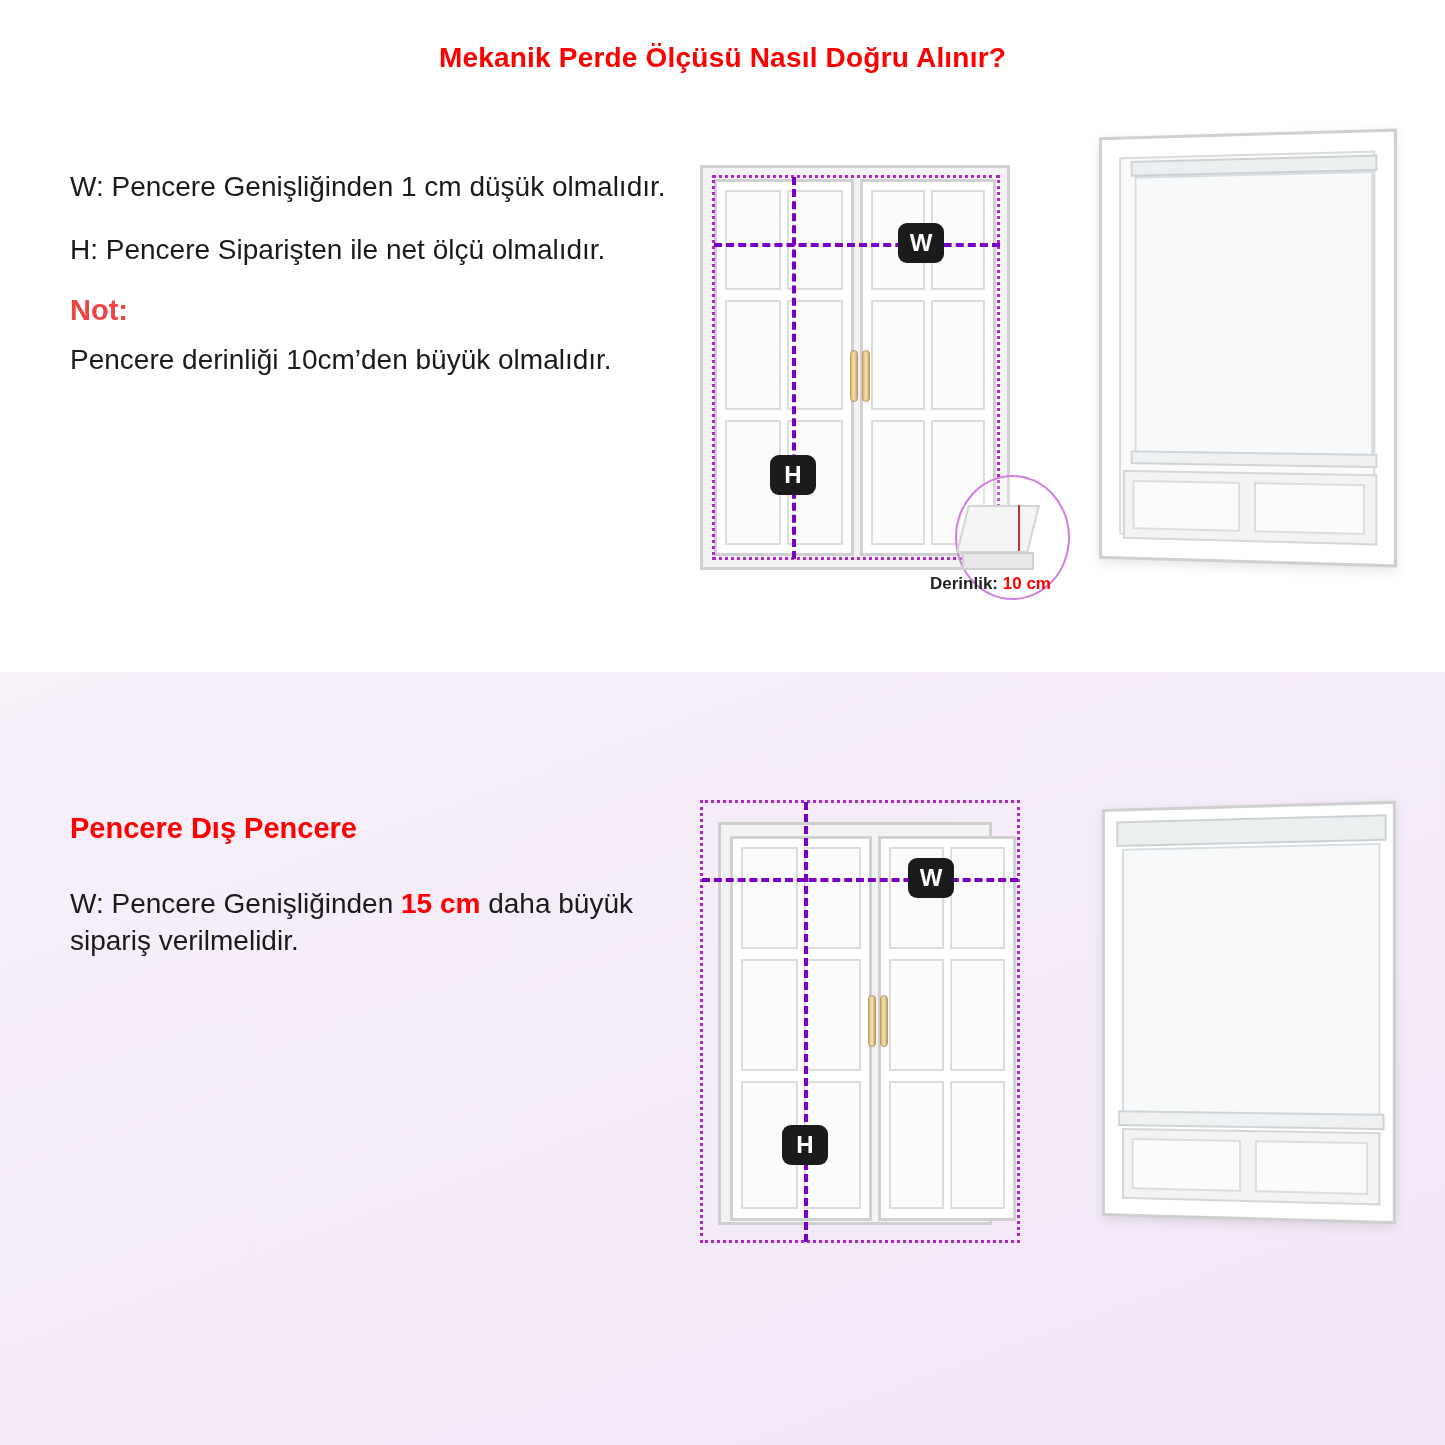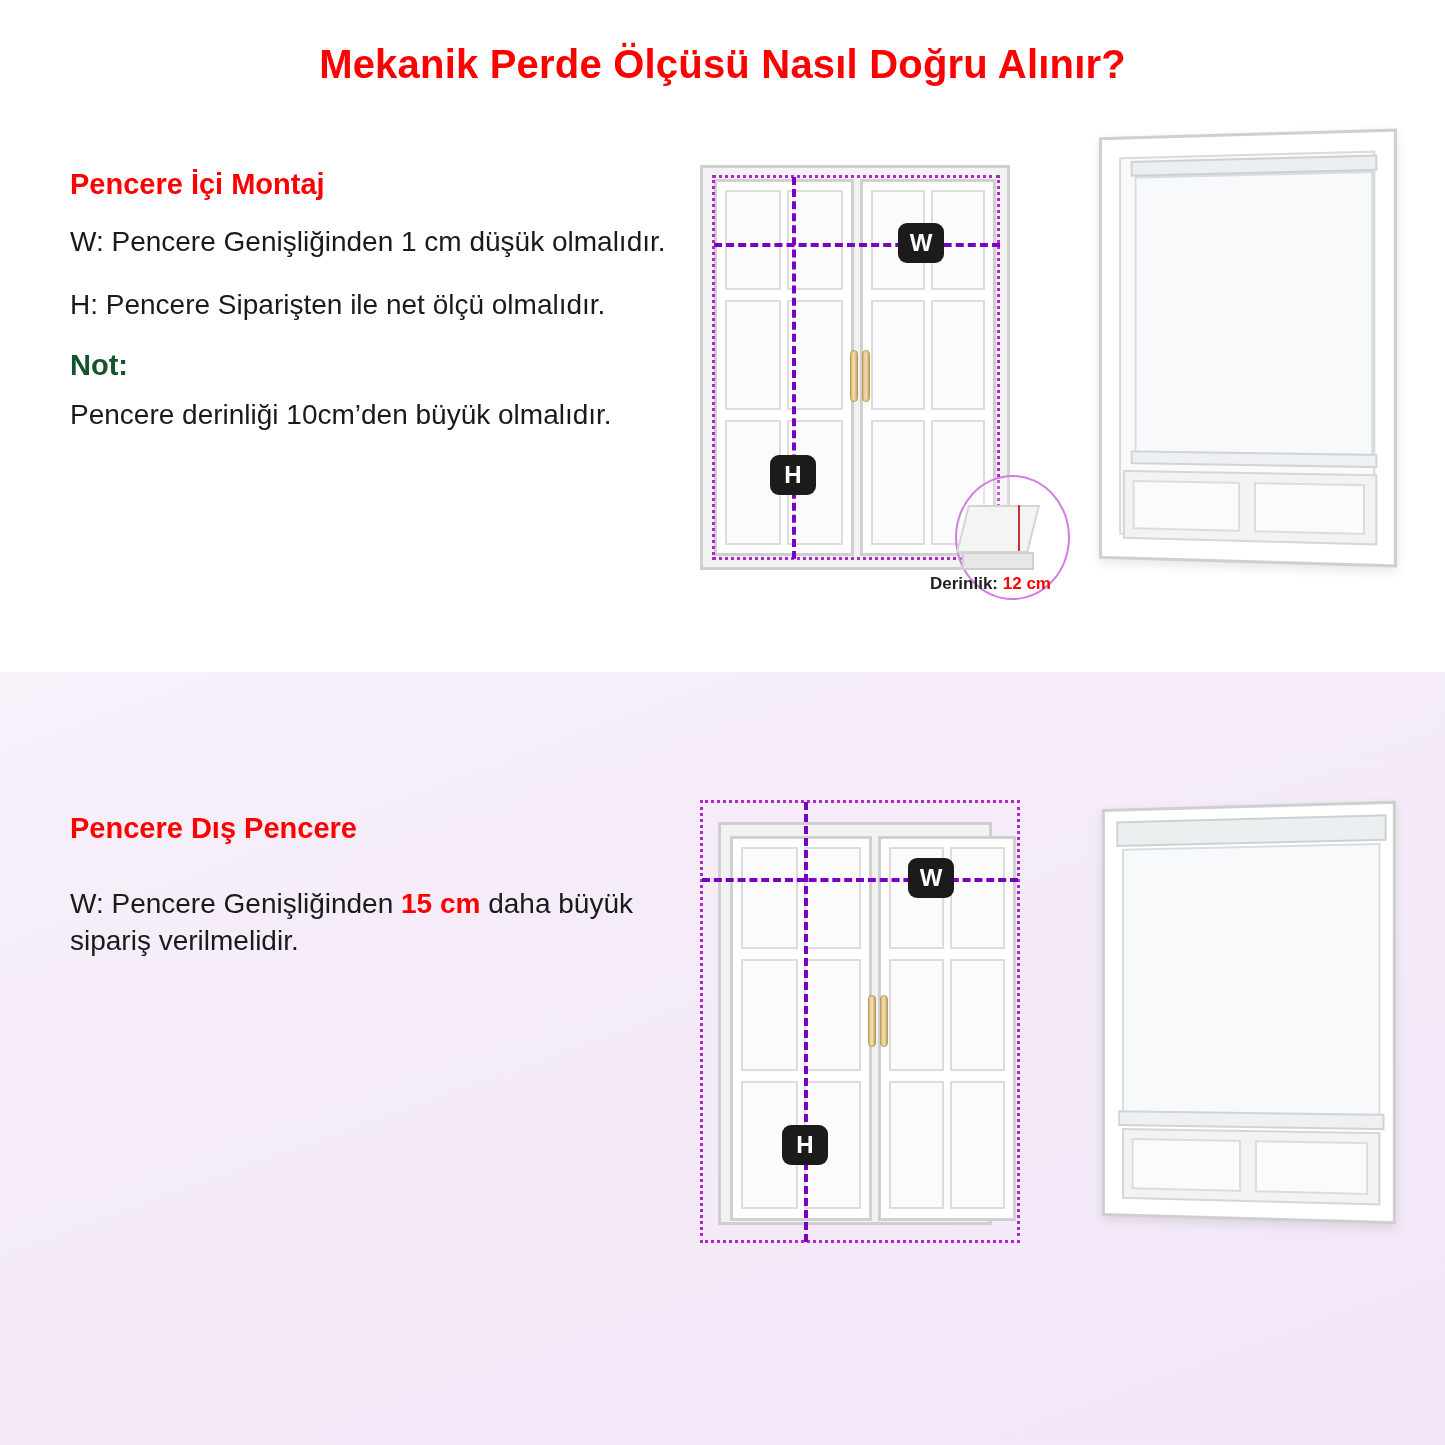--- a/index.html
+++ b/index.html
@@ -16,21 +16,21 @@
   }
 
   
   .title {
     position: absolute;
     top: 42px;
     left: 0;
     width: 100%;
     text-align: center;
     color: #ff0000;
-    font-size: 40px;
+    font-size: 28px;
     font-weight: bold;
     letter-spacing: 0.2px;
   }
   .panel-top-clip {
     position: absolute;
     top: 0;
     left: 0;
     width: 1445px;
     height: 672px;
     background: #ffffff;
@@ -54,21 +54,21 @@
 
   #top-text {
     position: absolute;
     left: 70px;
     top: 168px;
     width: 600px;
   }
   #top-text .section-head { margin-bottom: 22px; }
   #top-text .body-text { margin-bottom: 26px; }
   #top-text .note-head {
-    color: #14532d;
+    color: #ef4444;
     font-size: 29px;
     font-weight: bold;
     margin-top: 10px;
     margin-bottom: 14px;
   }
 
   #bottom-text {
     position: absolute;
     left: 70px;
     top: 812px;
@@ -231,21 +231,20 @@
   }
 </style>
 </head>
 <body>
 
 <div class="panel-top-clip"></div>
 
 <div class="title">Mekanik Perde Ölçüsü Nasıl Doğru Alınır?</div>
 
 <div id="top-text">
-  <div class="section-head">Pencere İçi Montaj</div>
   <div class="body-text">W: Pencere Genişliğinden 1 cm düşük olmalıdır.</div>
   <div class="body-text">H: Pencere Siparişten ile net ölçü olmalıdır.</div>
   <div class="note-head">Not:</div>
   <div class="body-text">Pencere derinliği 10cm’den büyük olmalıdır.</div>
 </div>
 
 <div class="window-wrap" style="left:700px; top:165px; width:310px; height:405px;">
   <div class="frame-outer"></div>
 
   <div class="sash" style="left:14px; top:14px; width:140px; height:377px;">
@@ -276,21 +275,21 @@
   <div class="badge" style="left:70px; top:290px;">H</div>
 </div>
 
 <div>
   <div class="depth-circle" style="left:955px; top:475px; width:115px; height:125px;"></div>
   <div class="depth-sill-top" style="left:962px; top:505px; width:72px; height:48px; transform:skewX(-14deg);"></div>
   <div class="depth-sill" style="left:962px; top:552px; width:72px; height:18px;"></div>
   <div class="depth-arrow" style="left:1018px; top:505px; height:46px; border-left:2px solid #c23232;"></div>
   <div class="depth-label" style="left:930px; top:574px;">
     <span>Derinlik:</span>
-    <span class="cm">12 cm</span>
+    <span class="cm">10 cm</span>
   </div>
 </div>
 
 <div>
   <div class="blind-frame-outer" style="left:1095px; top:133px; width:300px; height:430px; transform: perspective(900px) rotateY(-7deg);">
     <div class="blind-inner" style="left:18px; top:18px; right:18px; bottom:22px;"></div>
     <div class="blind-roll" style="left:30px; top:22px; width:248px; height:16px;"></div>
     <div class="blind-fabric" style="left:34px; top:38px; width:240px; height:280px;"></div>
     <div class="blind-bottom-bar" style="left:30px; top:316px; width:248px; height:14px;"></div>
     <div class="blind-sill" style="left:22px; top:336px; width:256px; height:70px;">

